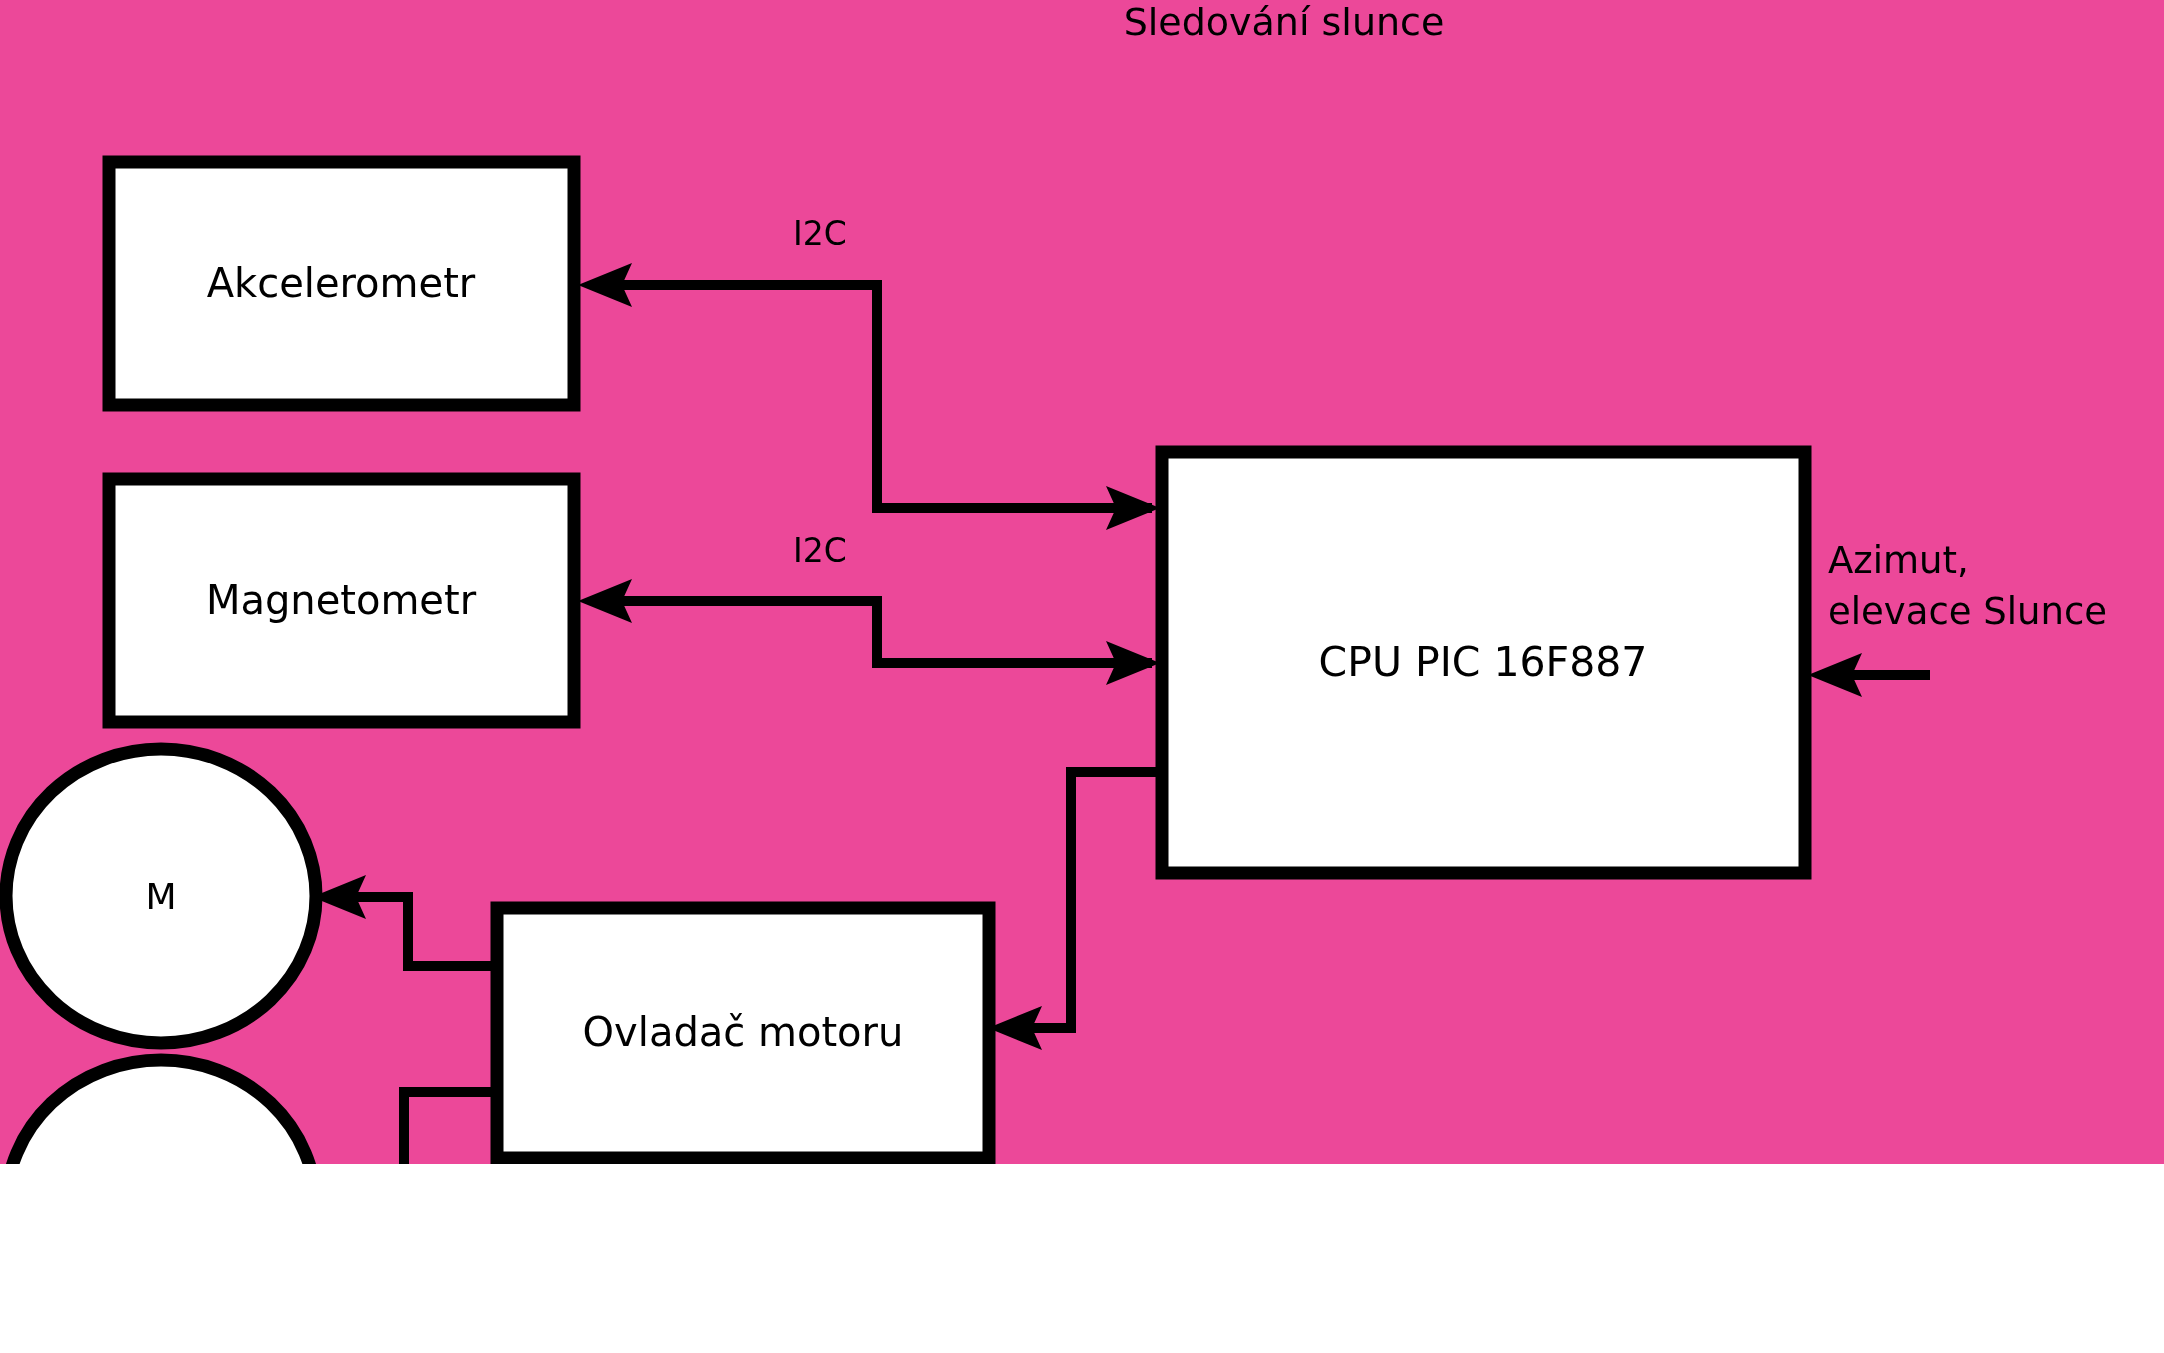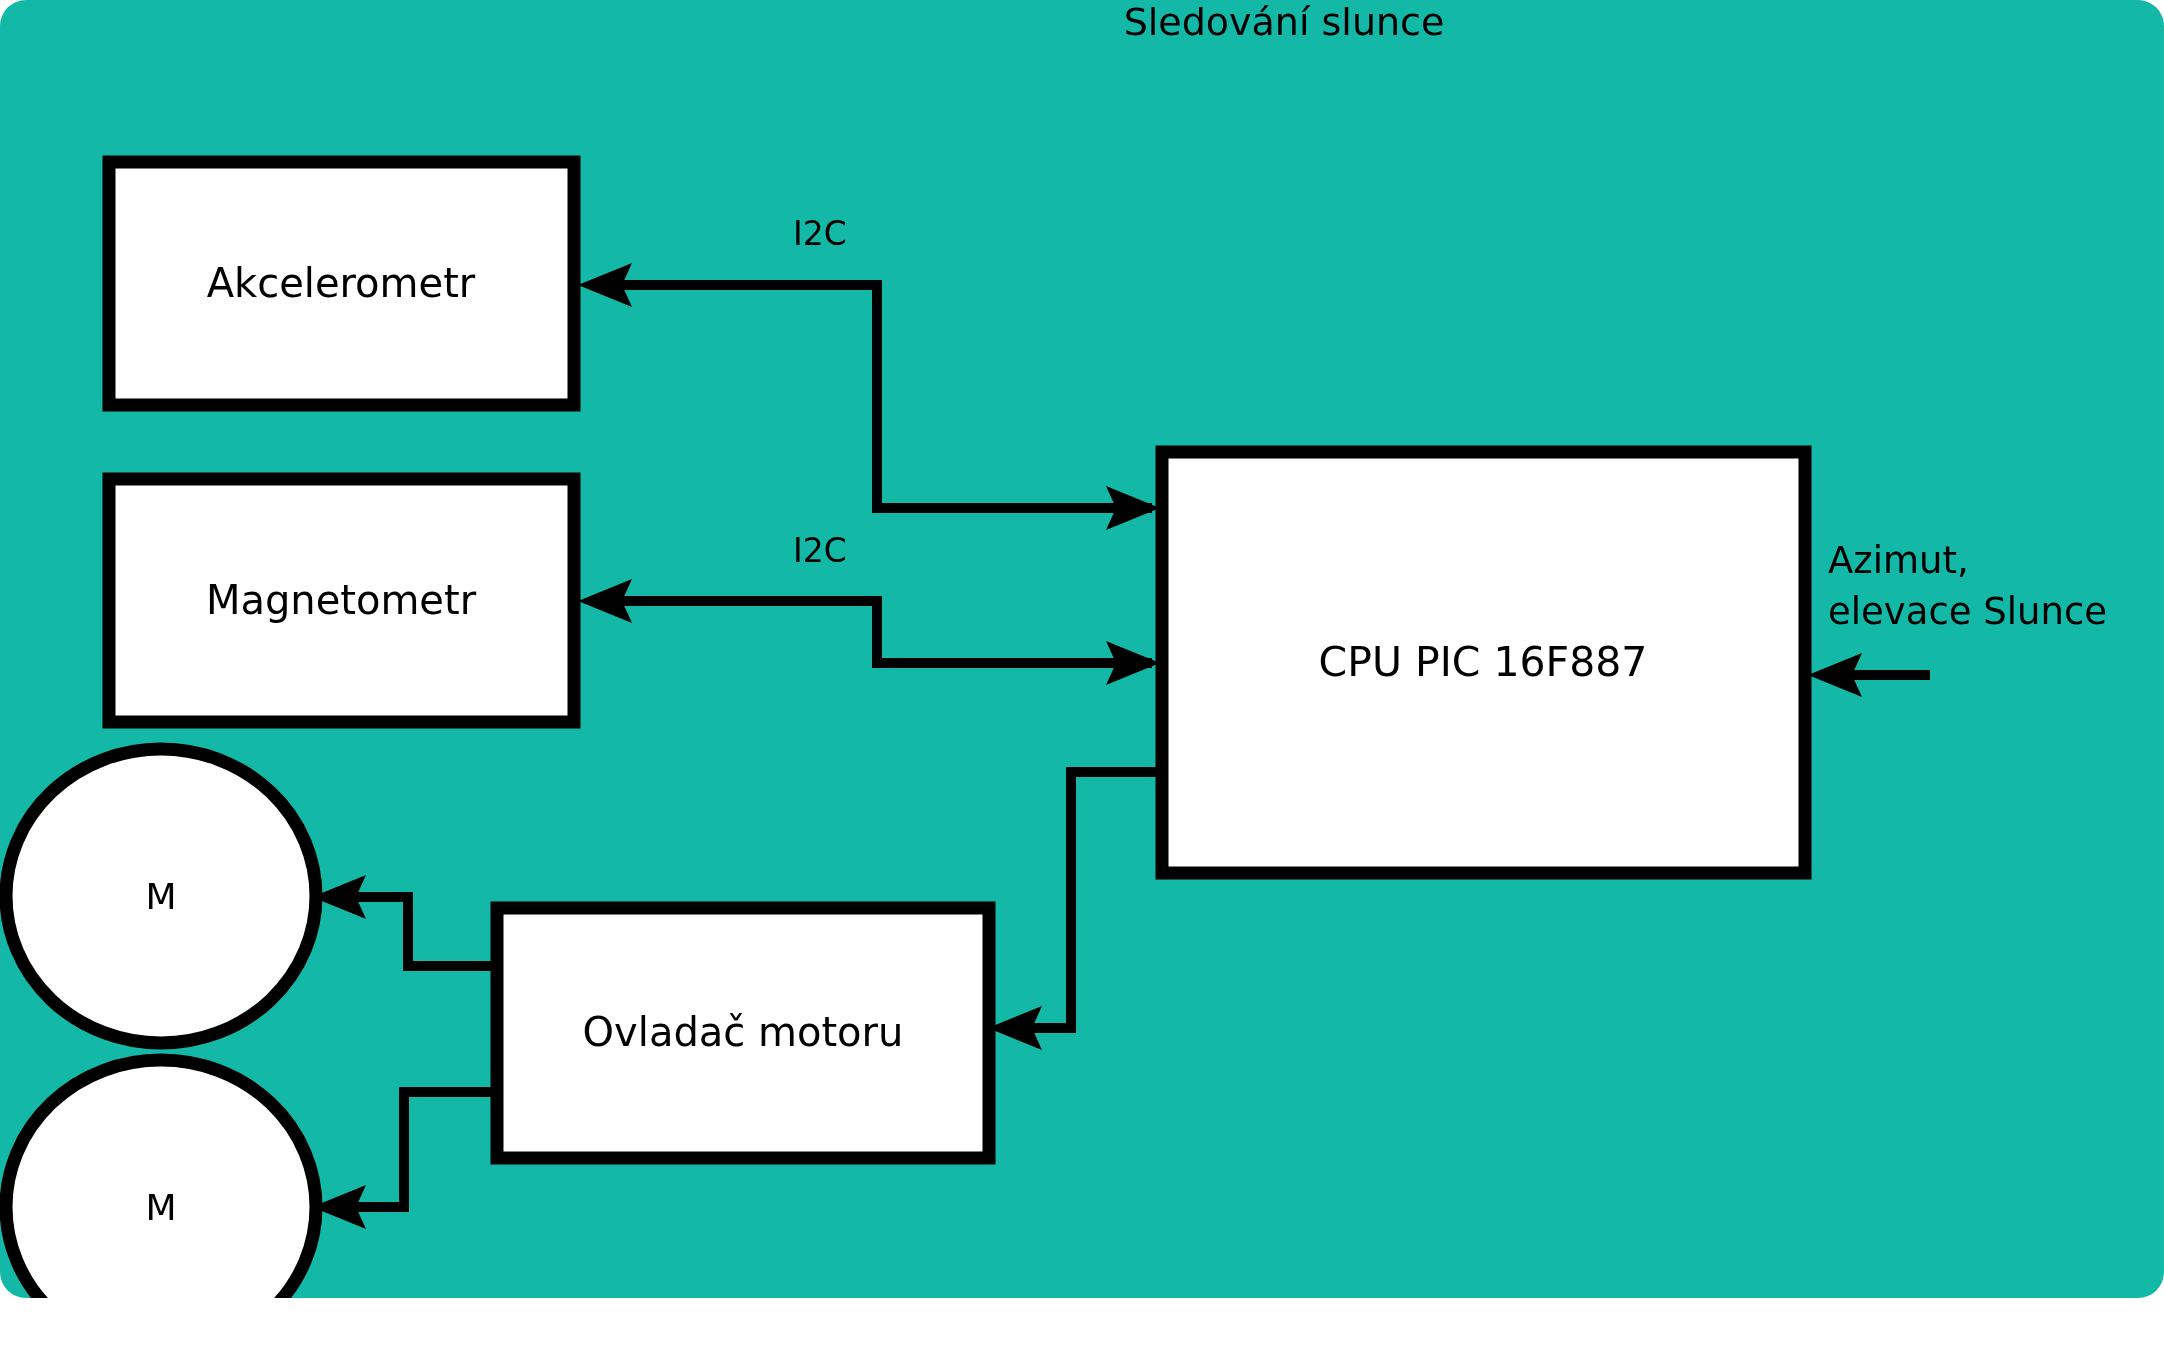--- a/index.html
+++ b/index.html
@@ -6,24 +6,23 @@
     margin: 0;
     padding: 0;
     background: #ffffff;
   }
   body {
     font-family: "DejaVu Sans", sans-serif;
   }
   #canvas {
     position: relative;
     width: 2164px;
-    height: 1298px;
-    background: #14b8a6;
+    height: 1164px;
+    background: #ec4899;
     overflow: hidden;
-    border-radius: 26px;
   }
   svg.diagram {
     position: absolute;
     left: 0;
     top: 0;
     width: 2164px;
     height: 1353px;
   }
   .node-shape {
     fill: #ffffff;

